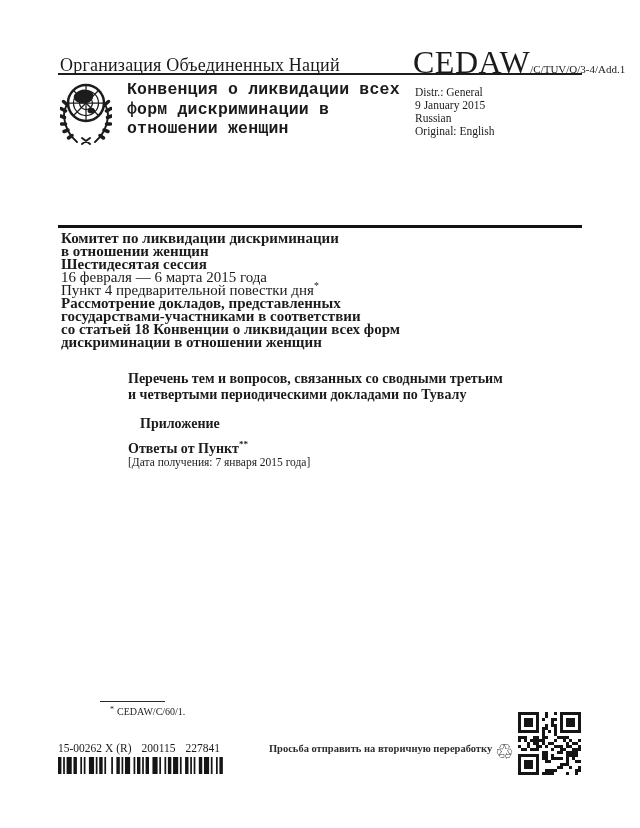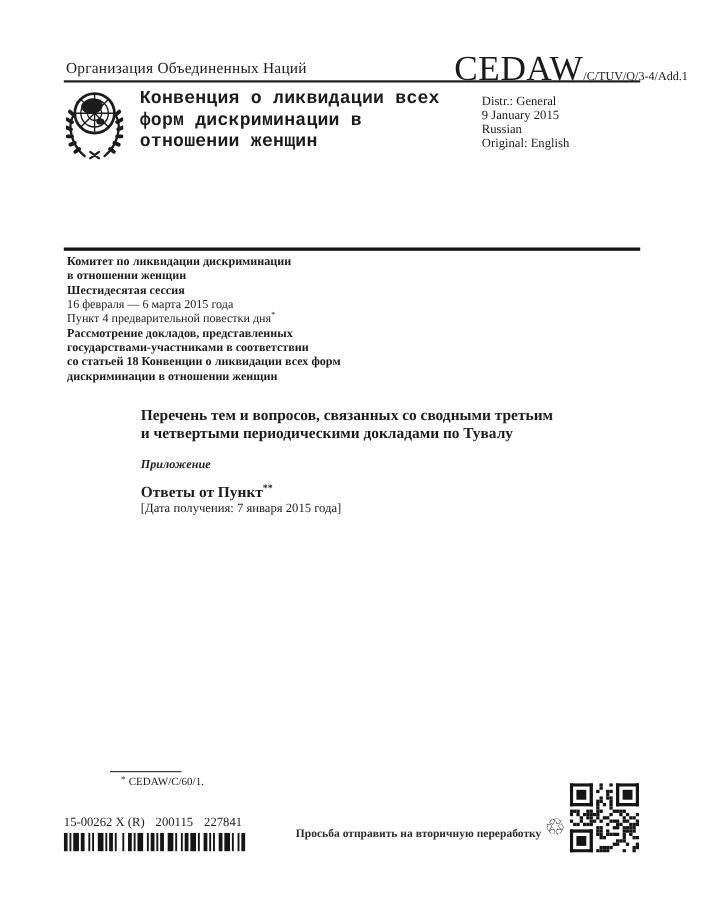--- a/index.html
+++ b/index.html
@@ -1,53 +1,53 @@
 <!DOCTYPE html>
 <html><head>
 <meta charset="utf-8">
 <style>
   html,body{margin:0;padding:0;background:#ffffff;}
   .page{
     position:relative;width:640px;height:828px;background:#ffffff;
     font-family:"Liberation Serif",serif;color:#1b1b1b;overflow:hidden;
   }
   
-  .org-name{position:absolute;left:60px;top:55px;font-size:14px;letter-spacing:.2px;}
+  .org-name{position:absolute;left:60px;top:55px;font-size:18px;letter-spacing:.2px;}
   .doc-symbol{position:absolute;left:413px;top:44px;white-space:nowrap;}
   .doc-symbol .main{font-size:32px;letter-spacing:.5px;}
   .doc-symbol .suffix{font-size:11px;}
   .rule{position:absolute;background:#1d1d1d;}
   .rule1{left:58px;top:73px;width:524px;height:2px;}
   .rule2{left:58px;top:225px;width:524px;height:2.5px;background:#121212;}
   .emblem{position:absolute;left:60px;top:79px;width:52px;height:66px;}
   .conv-title{position:absolute;left:127px;top:80px;width:300px;
     font-size:16.5px;font-weight:700;line-height:19.5px;letter-spacing:.2px;font-family:Liberation Mono, monospace;}
-  .distr-block{position:absolute;left:438px;top:86px;font-size:11.5px;line-height:13px;}
-  
-  .committee{position:absolute;left:61px;top:232px;font-size:11px;line-height:13px;}
+  .distr-block{position:absolute;left:415px;top:86px;font-size:11.5px;line-height:13px;}
+  
+  .committee{position:absolute;left:61px;top:232px;font-size:15px;line-height:13px;}
   .committee .b{font-weight:700;}
   .sup{vertical-align:super;font-size:65%;line-height:0;}
   
   .doc-title{position:absolute;left:128px;top:371px;width:450px;
     font-size:14px;font-weight:700;line-height:15.5px;}
-  .annex{position:absolute;left:128px;top:416px;font-size:11px;font-weight:700;font-style:italic;}
+  .annex{position:absolute;left:140px;top:416px;font-size:14px;font-weight:700;}
   .replies{position:absolute;left:128px;top:441px;font-size:14px;font-weight:700;}
   .date-received{position:absolute;left:128px;top:456px;width:385px;
     font-size:11.5px;}
   
   .fn-sep{position:absolute;left:100px;top:701px;width:65px;height:1px;background:#2a2a2a;}
   .footnotes{position:absolute;left:96px;top:706px;font-size:10px;line-height:12.5px;}
   .fn-m{display:inline-block;width:18px;text-align:right;font-size:8px;
     position:relative;top:-3px;}
   .fn-t{margin-left:3px;}
   
   .job{position:absolute;left:58px;top:742px;font-size:11.5px;white-space:nowrap;}
   .job .code{margin-left:10px;}
   .barcode{position:absolute;left:58px;top:757px;width:170px;height:17px;}
-  .recycle{position:absolute;right:126px;top:743px;display:flex;align-items:flex-end;
+  .recycle{position:absolute;right:126px;top:743px;display:flex;align-items:flex-start;
     gap:3px;font-size:10.5px;font-weight:700;color:#2e2e2e;white-space:nowrap;}
   .recycle-icon{font-family:"DejaVu Sans",sans-serif;font-size:21px;font-weight:400;
     line-height:1;position:relative;top:-1px;}
   .qr{position:absolute;left:518px;top:712px;width:63px;height:63px;}
   .qr rect{fill:#151515;}
   .barcode rect{fill:#151515;}
 </style>
 </head>
 <body>
 

